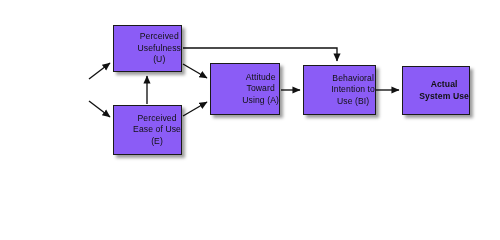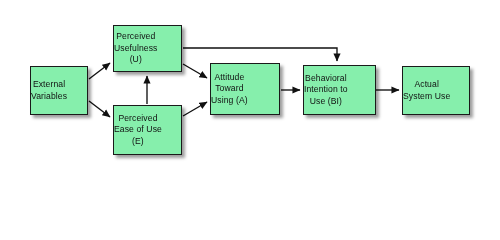--- a/index.html
+++ b/index.html
@@ -18,26 +18,26 @@
   .arrow-layer {
     position: absolute;
     left: 0;
     top: 0;
     width: 500px;
     height: 189px;
   }
   .node {
     position: absolute;
     box-sizing: border-box;
-    background: #86efac;
+    background: #8b5cf6;
     border: 1.3px solid #1a1a1a;
     box-shadow: 3px 3px 3px rgba(0,0,0,0.38);
     display: flex;
     align-items: center;
-    justify-content: flex-start;
+    justify-content: flex-end;
     z-index: 5;
   }
   .node-label {
     font-size: 8.6px;
     line-height: 11.4px;
     color: #111111;
     text-align: center;
     white-space: pre-line;
     letter-spacing: 0.1px;
   }
@@ -80,24 +80,20 @@
 
     <g>
       <path d="M281,90 L300,90" stroke="#111111" stroke-width="1.35" fill="none" marker-end="url(#ah)"></path>
     </g>
 
     <g>
       <path d="M373,90 L399,90" stroke="#111111" stroke-width="1.35" fill="none" marker-end="url(#ah)"></path>
     </g>
   </svg>
 
-  <div class="node" style="left:30px; top:66px; width:58px; height:49px;">
-    <span class="node-label">External
-Variables</span>
-  </div>
 
   <div class="node" style="left:113px; top:25px; width:69px; height:47px;">
     <span class="node-label">Perceived
 Usefulness
 (U)</span>
   </div>
 
   <div class="node" style="left:113px; top:105px; width:69px; height:50px;">
     <span class="node-label">Perceived
 Ease of Use
@@ -109,18 +105,18 @@
 Toward
 Using (A)</span>
   </div>
 
   <div class="node" style="left:303px; top:65px; width:73px; height:50px;">
     <span class="node-label">Behavioral
 Intention to
 Use (BI)</span>
   </div>
 
-  <div class="node" style="left:402px; top:66px; width:68px; height:49px;">
+  <div class="node" style="left:402px; top:66px; width:68px; height:49px;font-weight:bold;">
     <span class="node-label">Actual
 System Use</span>
   </div>
 
 </div>
 
 </body></html>

